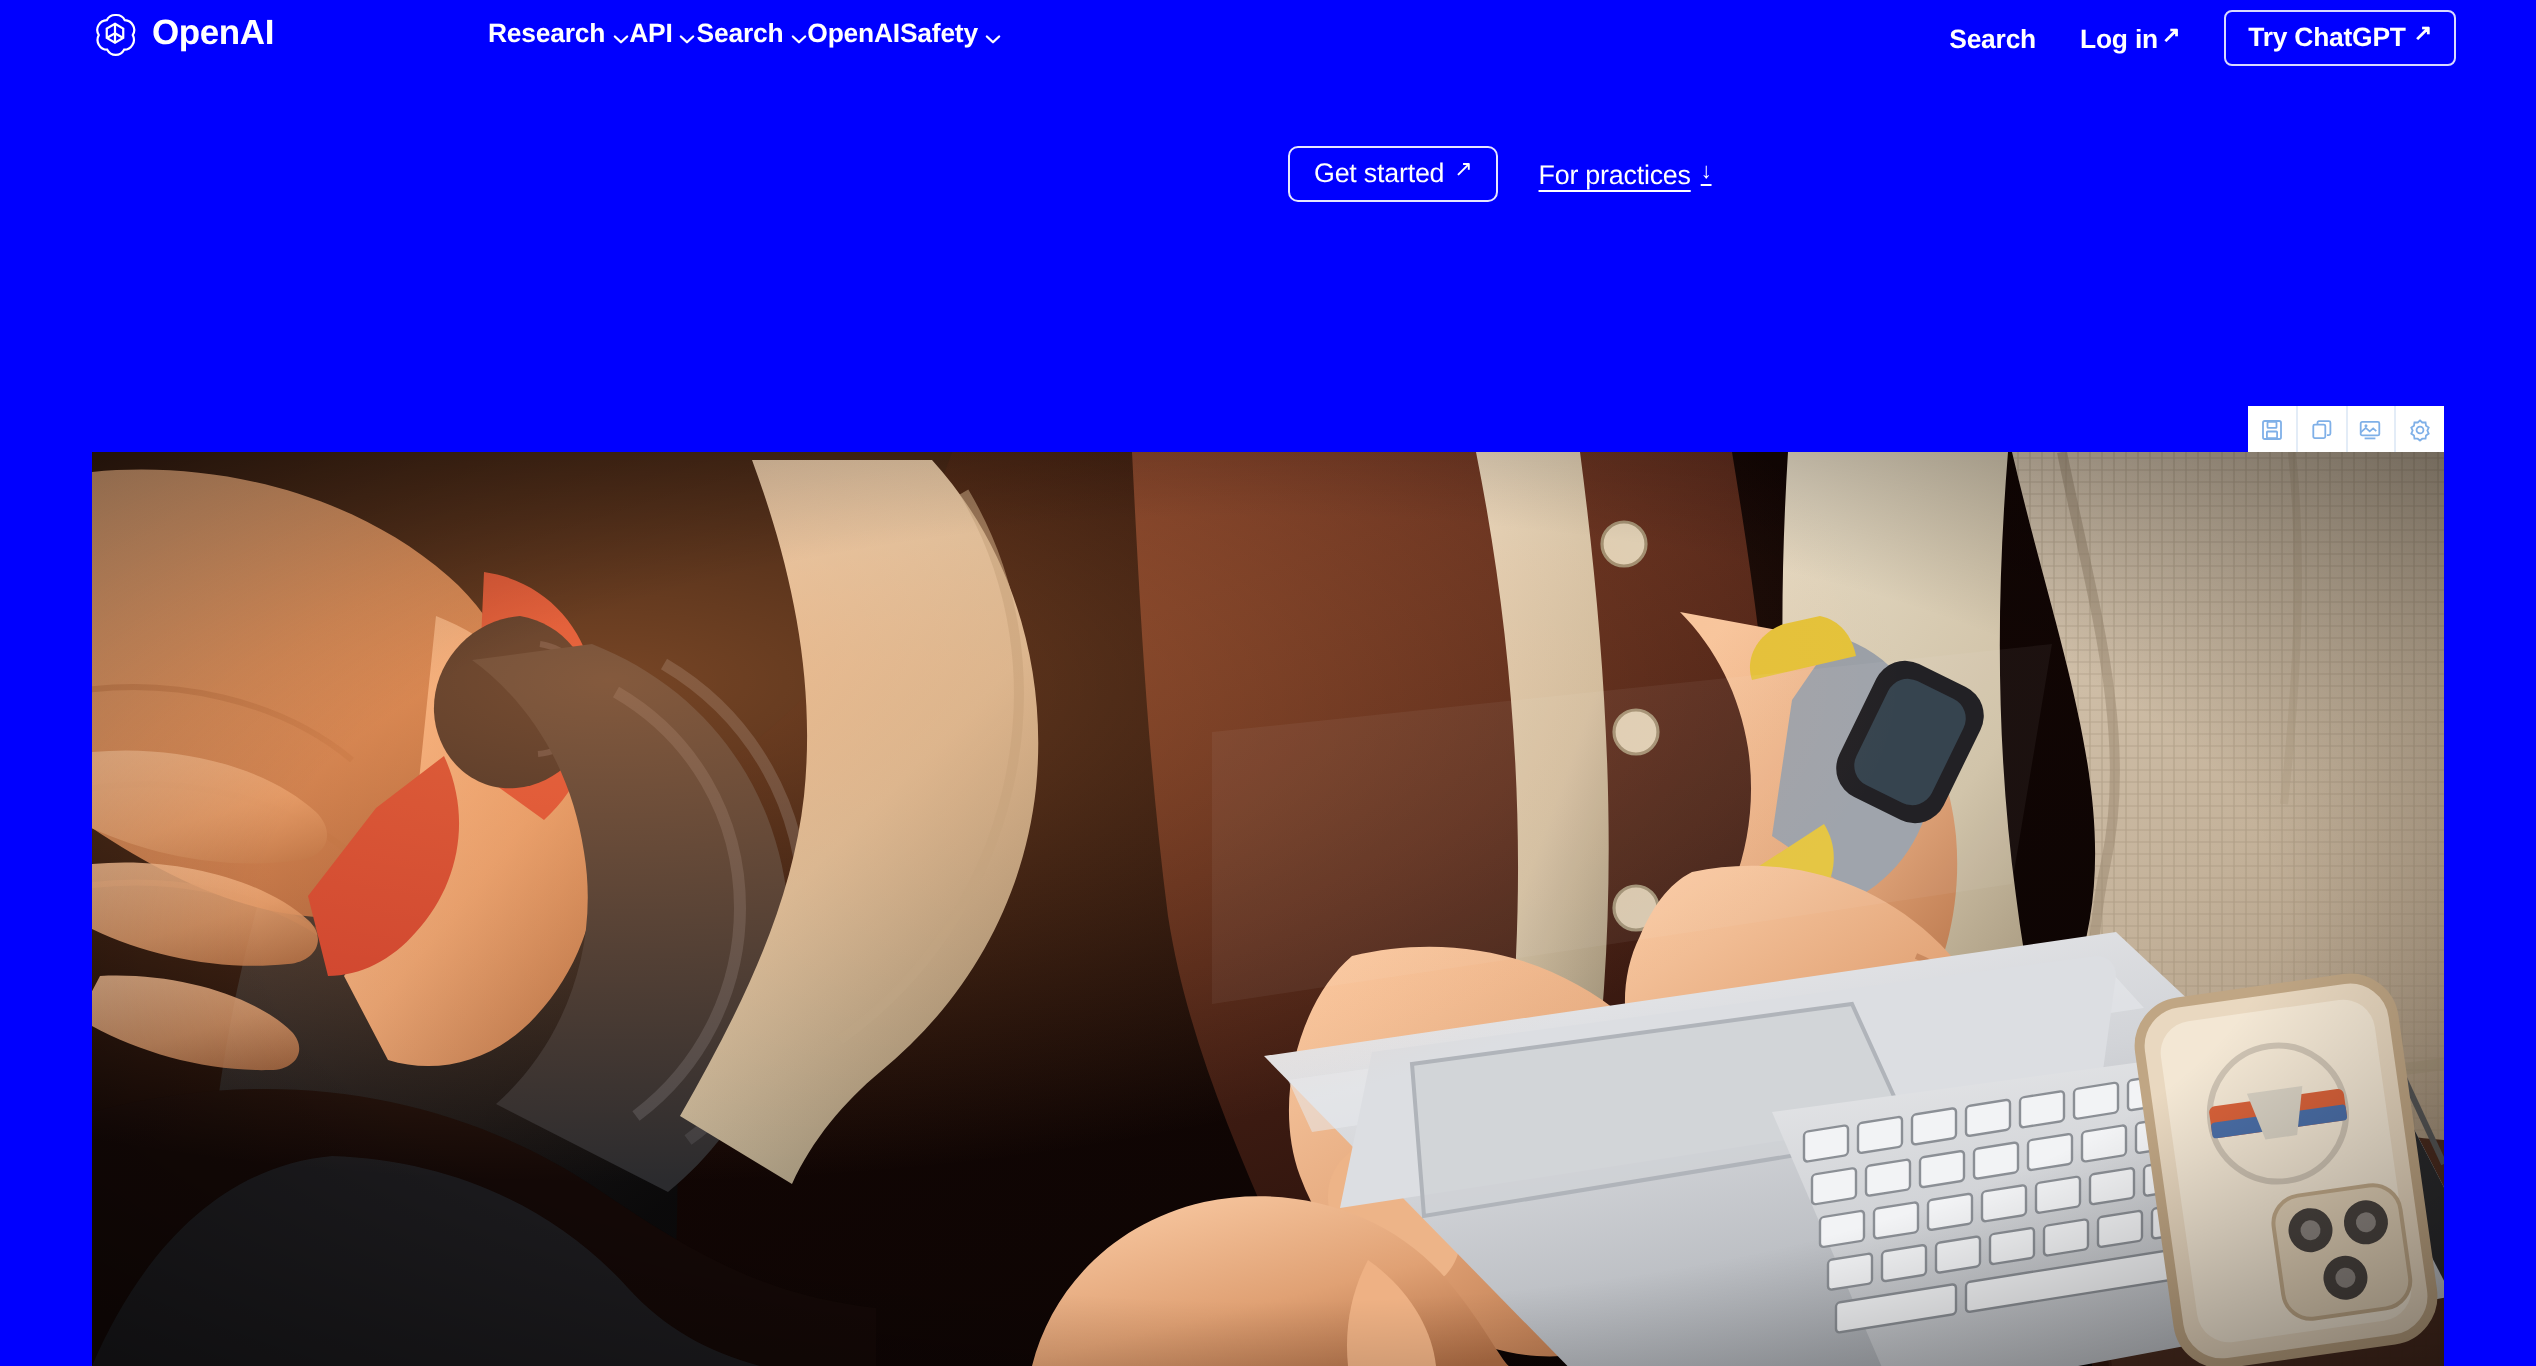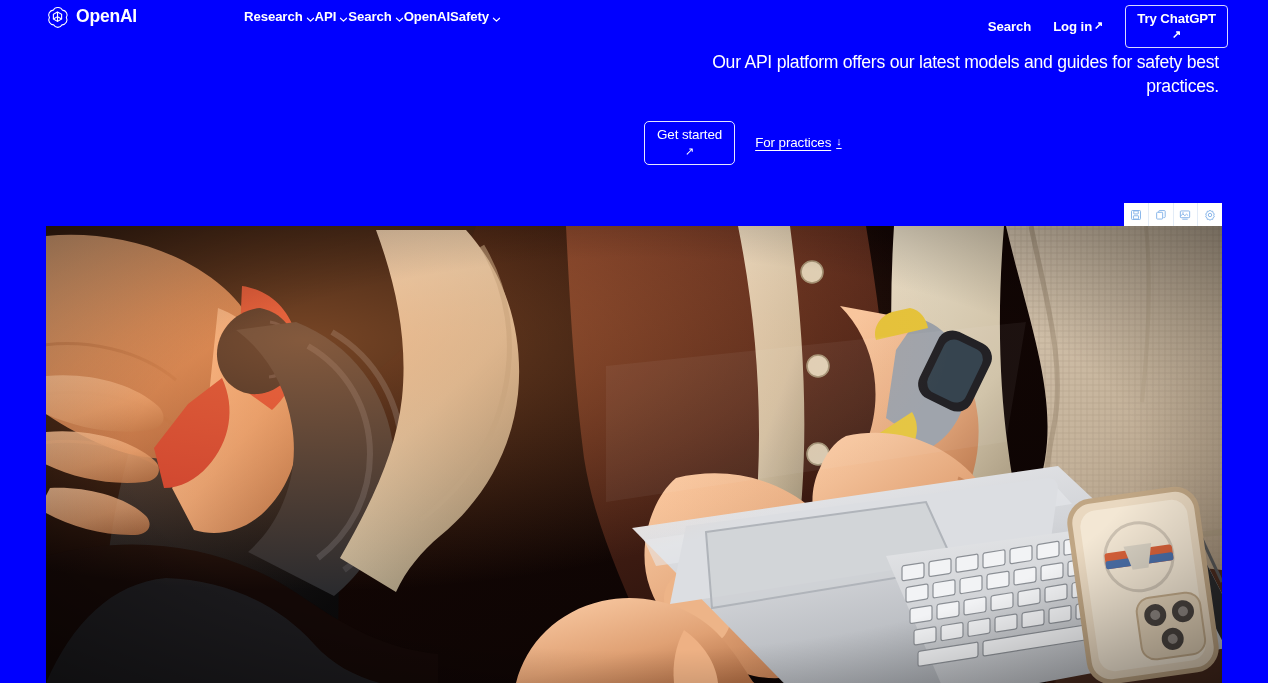--- a/index.html
+++ b/index.html
@@ -50,21 +50,20 @@
   .arrow-ne { font-size:11px; line-height:1; position:relative; top:-1px; }
   .btn-outline {
     border:1px solid rgba(255,255,255,.85);
     border-radius:4px;
     padding:5px 11px 6px;
     color:#fff; font-size:13.2px; font-weight:700;
     text-decoration:none; white-space:nowrap;
     display:inline-flex; align-items:center; gap:4px;
     background:transparent; cursor:pointer;
     letter-spacing:-0.1px;
-    flex-direction:column;
   }
 
   
   .hero { position:absolute; left:0; top:34px; width:1268px; height:185px; }
   .headline {
     position:absolute; left:46px; top:14px;
     width:600px;
     color:#fff;
     font-size:56px; font-weight:400; line-height:1.0;
     letter-spacing:-1.6px;
@@ -76,21 +75,21 @@
     max-width:575px; letter-spacing:-0.25px;
   }
   .cta-row { display:flex; align-items:center; gap:20px; margin-top:22px; }
   .btn-get {
     border:1px solid rgba(255,255,255,.9);
     border-radius:5px;
     padding:5px 12px 6px;
     color:#fff; font-size:13.4px; font-weight:500;
     text-decoration:none; white-space:nowrap;
     display:inline-flex; align-items:center; gap:5px;
-    cursor:pointer; letter-spacing:-0.1px;flex-direction:column;
+    cursor:pointer; letter-spacing:-0.1px;
   }
   .link-dev {
     color:#fff; font-size:13.4px; font-weight:500;
     text-decoration:underline; text-underline-offset:2.5px;
     white-space:nowrap; display:inline-flex; align-items:center; gap:5px;
     cursor:pointer; letter-spacing:-0.1px;
   }
 
   
   .toolbar {
@@ -183,21 +182,20 @@
       <a class="btn-outline" href="#">
         <span>Try ChatGPT</span>
         <span class="arrow-ne">↗</span>
       </a>
     </div>
   </nav>
 
   <section class="hero">
 
     <div class="hero-right">
-      <p class="sub">Our API platform offers our latest models and guides for safety best practices.</p>
       <div class="cta-row">
         <a class="btn-get" href="#">
           <span>Get started</span>
           <span class="arrow-ne">↗</span>
         </a>
         <a class="link-dev" href="#">
           <span>For practices</span>
           <span class="arrow-ne">↓</span>
         </a>
       </div>

